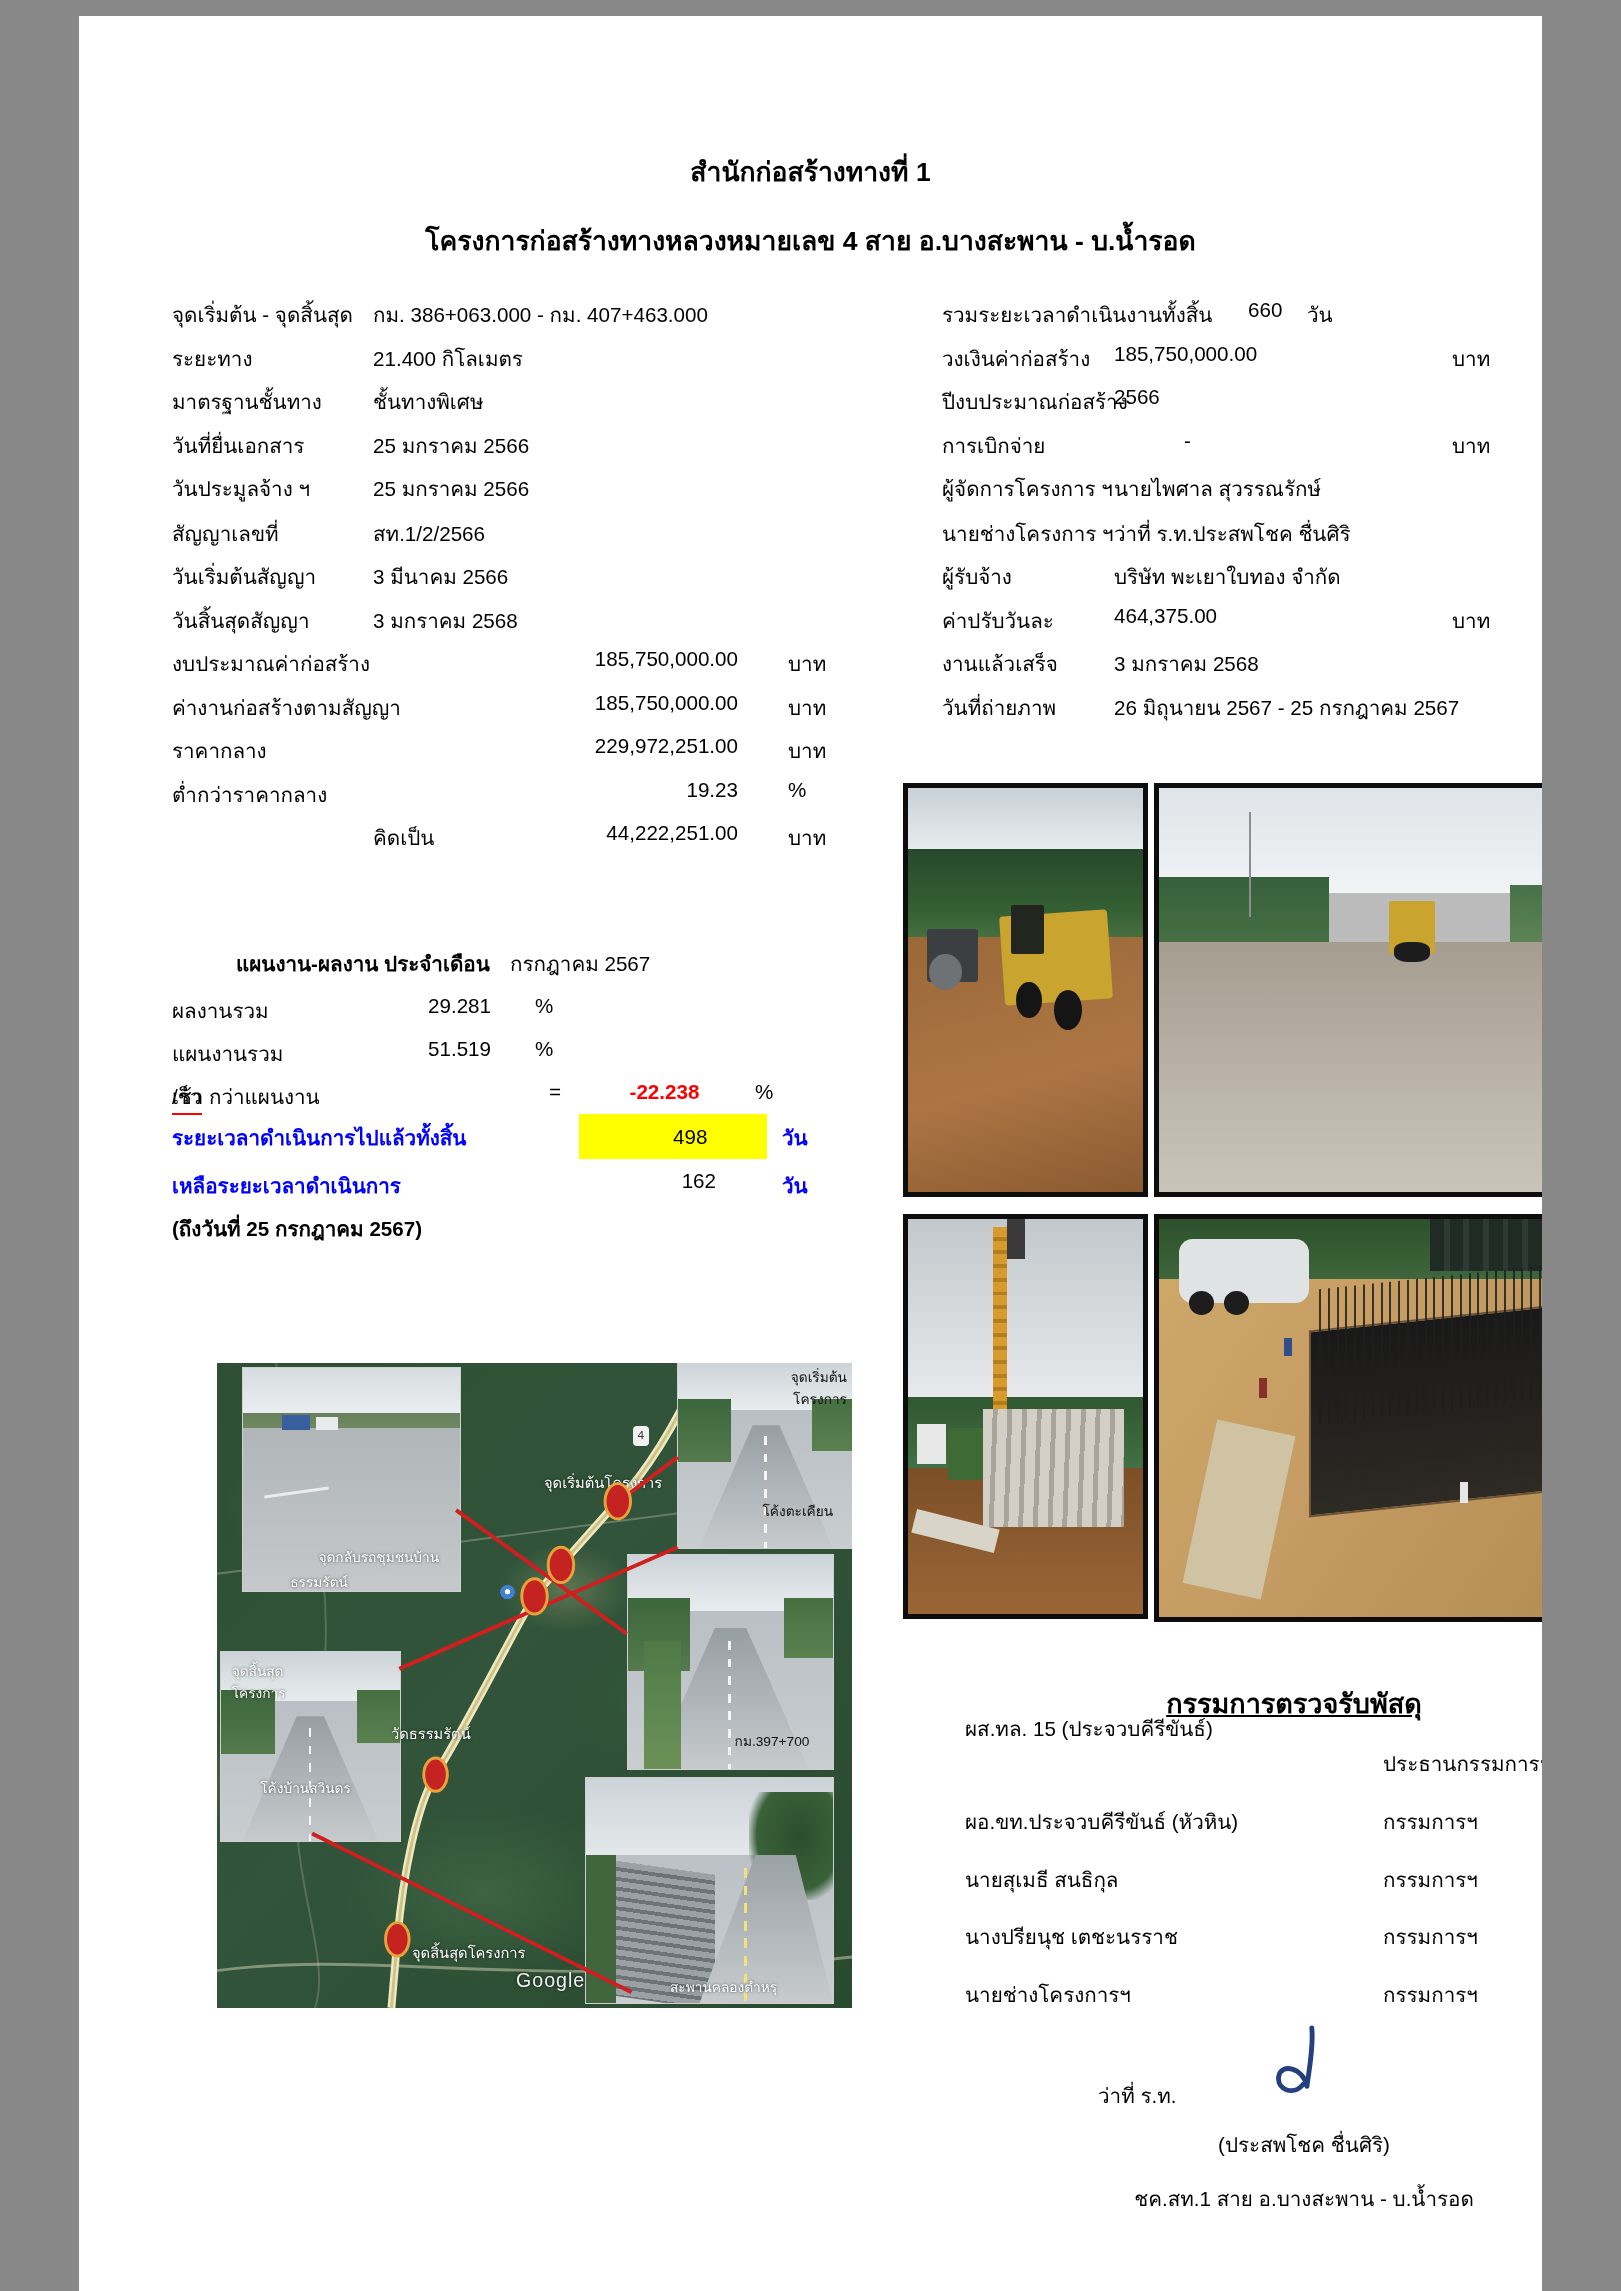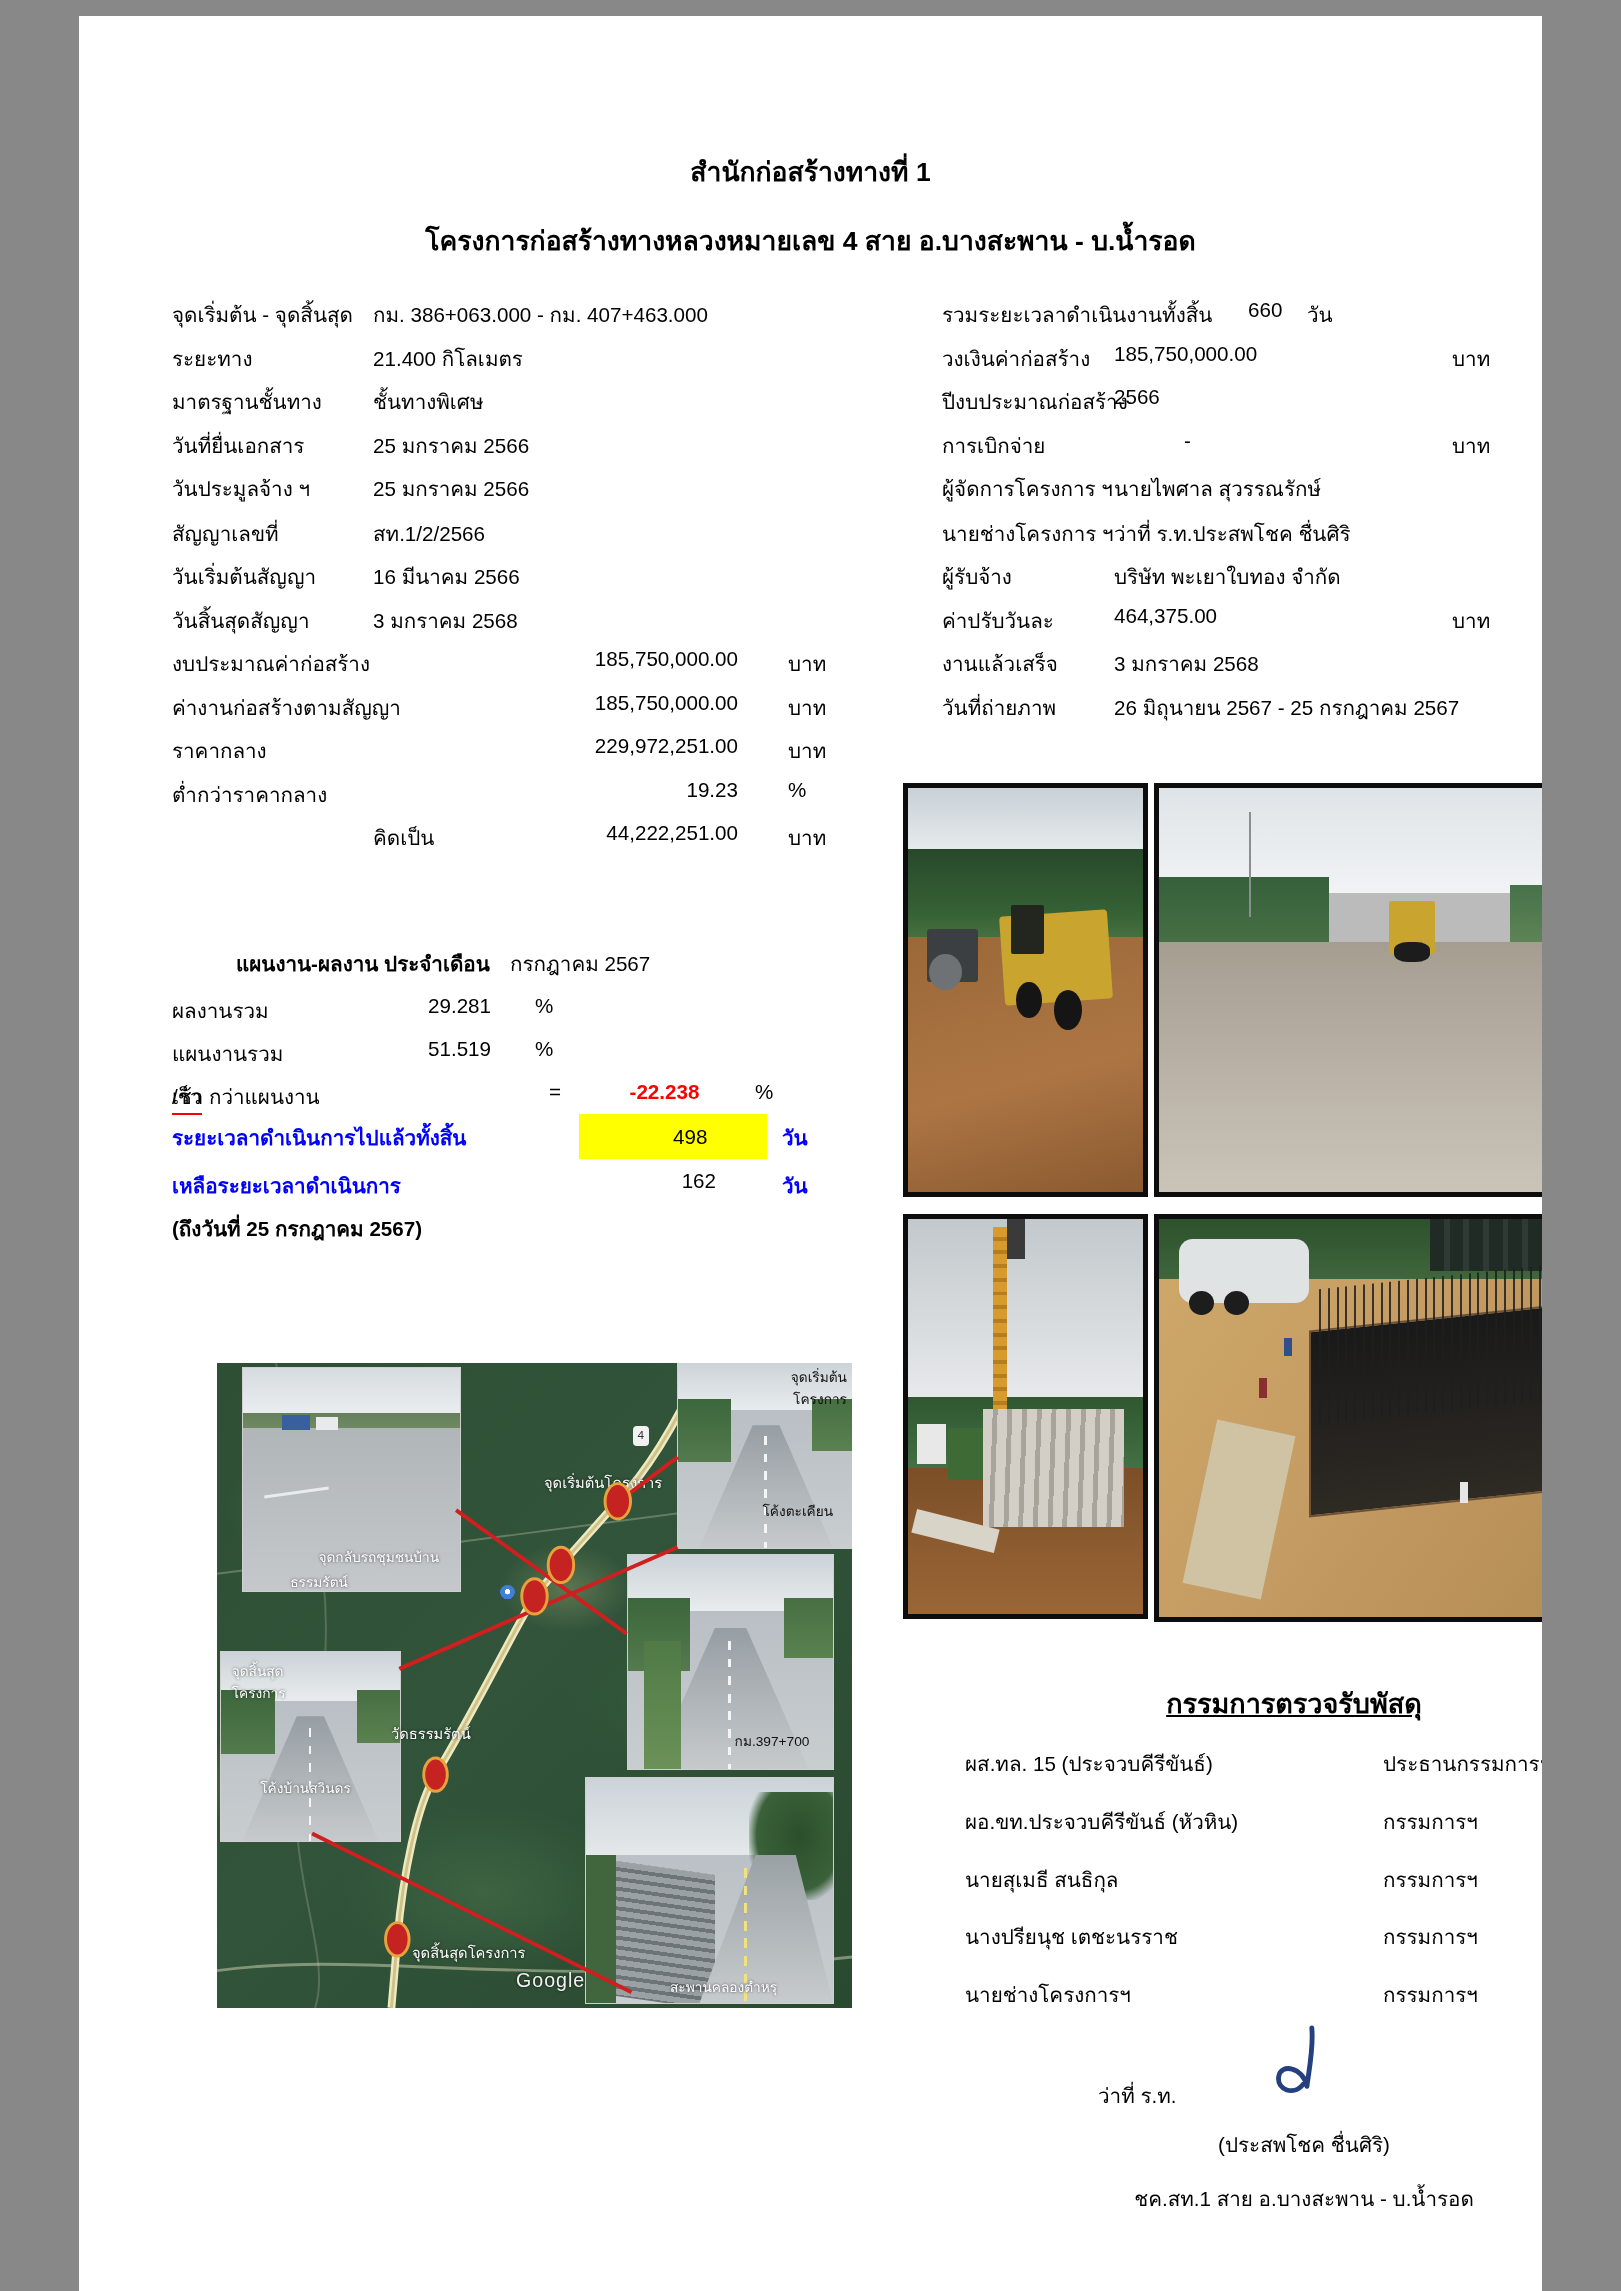--- a/index.html
+++ b/index.html
@@ -93,21 +93,21 @@
     <div class="irow" style="top:174px">
         <span class="lbl">วันประมูลจ้าง ฯ</span>
         <span class="valL">25 มกราคม 2566</span>
       </div>
     <div class="irow" style="top:219px">
         <span class="lbl">สัญญาเลขที่</span>
         <span class="valL">สท.1/2/2566</span>
       </div>
     <div class="irow" style="top:262px">
         <span class="lbl">วันเริ่มต้นสัญญา</span>
-        <span class="valL">16  มีนาคม  2566</span>
+        <span class="valL">3  มีนาคม  2566</span>
       </div>
     <div class="irow" style="top:306px">
         <span class="lbl">วันสิ้นสุดสัญญา</span>
         <span class="valL">3  มกราคม  2568</span>
       </div>
     <div class="irow" style="top:349px">
         <span class="lbl">งบประมาณค่าก่อสร้าง</span>
         <span class="numL">185,750,000.00</span>
         <span class="unitL">บาท</span>
       </div>
@@ -345,21 +345,21 @@
     <div style="right:0;top:0;width:46%;height:13%;background:repeating-linear-gradient(90deg,#202b26 0 13.7px,#2e3b34 13.7px 19.6px);"></div>
     <div style="left:30%;top:24%;width:58%;height:46%;background:linear-gradient(to bottom,#191919,#2e2a24);transform:skewY(-6deg);border:2.9px solid #6b5236;"></div>
     <div style="left:32%;top:14%;width:54%;height:34%;background:repeating-linear-gradient(90deg,rgba(30,30,30,0.85) 0 2px,rgba(0,0,0,0) 2px 8.8px);transform:skewY(-6deg);"></div>
     <div style="left:8%;top:52%;width:16%;height:42%;background:#cfc3a4;transform:rotate(12deg);"></div>
     <div style="left:20%;top:40%;width:7.8px;height:19.6px;background:#8a2f2f;"></div>
     <div style="left:25%;top:30%;width:7.8px;height:17.6px;background:#2f4e8a;"></div>
     <div style="left:60%;top:66%;width:8.8px;height:21.6px;background:#e6e6e6;"></div>
   </div>
 
   <div class="s b u ctr" style="left:1019px;top:1666px;width:392px;font-size:27px;">กรรมการตรวจรับพัสดุ</div>
-  <div class="s cmt" style="left:886px;top:1731px;text-align:center;">ผส.ทล. 15 (ประจวบคีรีขันธ์)</div>
+  <div class="s cmt" style="left:886px;top:1696px;text-align:center;">ผส.ทล. 15 (ประจวบคีรีขันธ์)</div>
   <div class="s cmt" style="left:1304px;top:1731px;">ประธานกรรมการฯ</div>
   <div class="s cmt" style="left:886px;top:1789px;">ผอ.ขท.ประจวบคีรีขันธ์ (หัวหิน)</div>
   <div class="s cmt" style="left:1304px;top:1789px;">กรรมการฯ</div>
   <div class="s cmt" style="left:886px;top:1847px;">นายสุเมธี  สนธิกุล</div>
   <div class="s cmt" style="left:1304px;top:1847px;">กรรมการฯ</div>
   <div class="s cmt" style="left:886px;top:1904px;">นางปรียนุช  เตชะนรราช</div>
   <div class="s cmt" style="left:1304px;top:1904px;">กรรมการฯ</div>
   <div class="s cmt" style="left:886px;top:1962px;">นายช่างโครงการฯ</div>
   <div class="s cmt" style="left:1304px;top:1962px;">กรรมการฯ</div>
 

